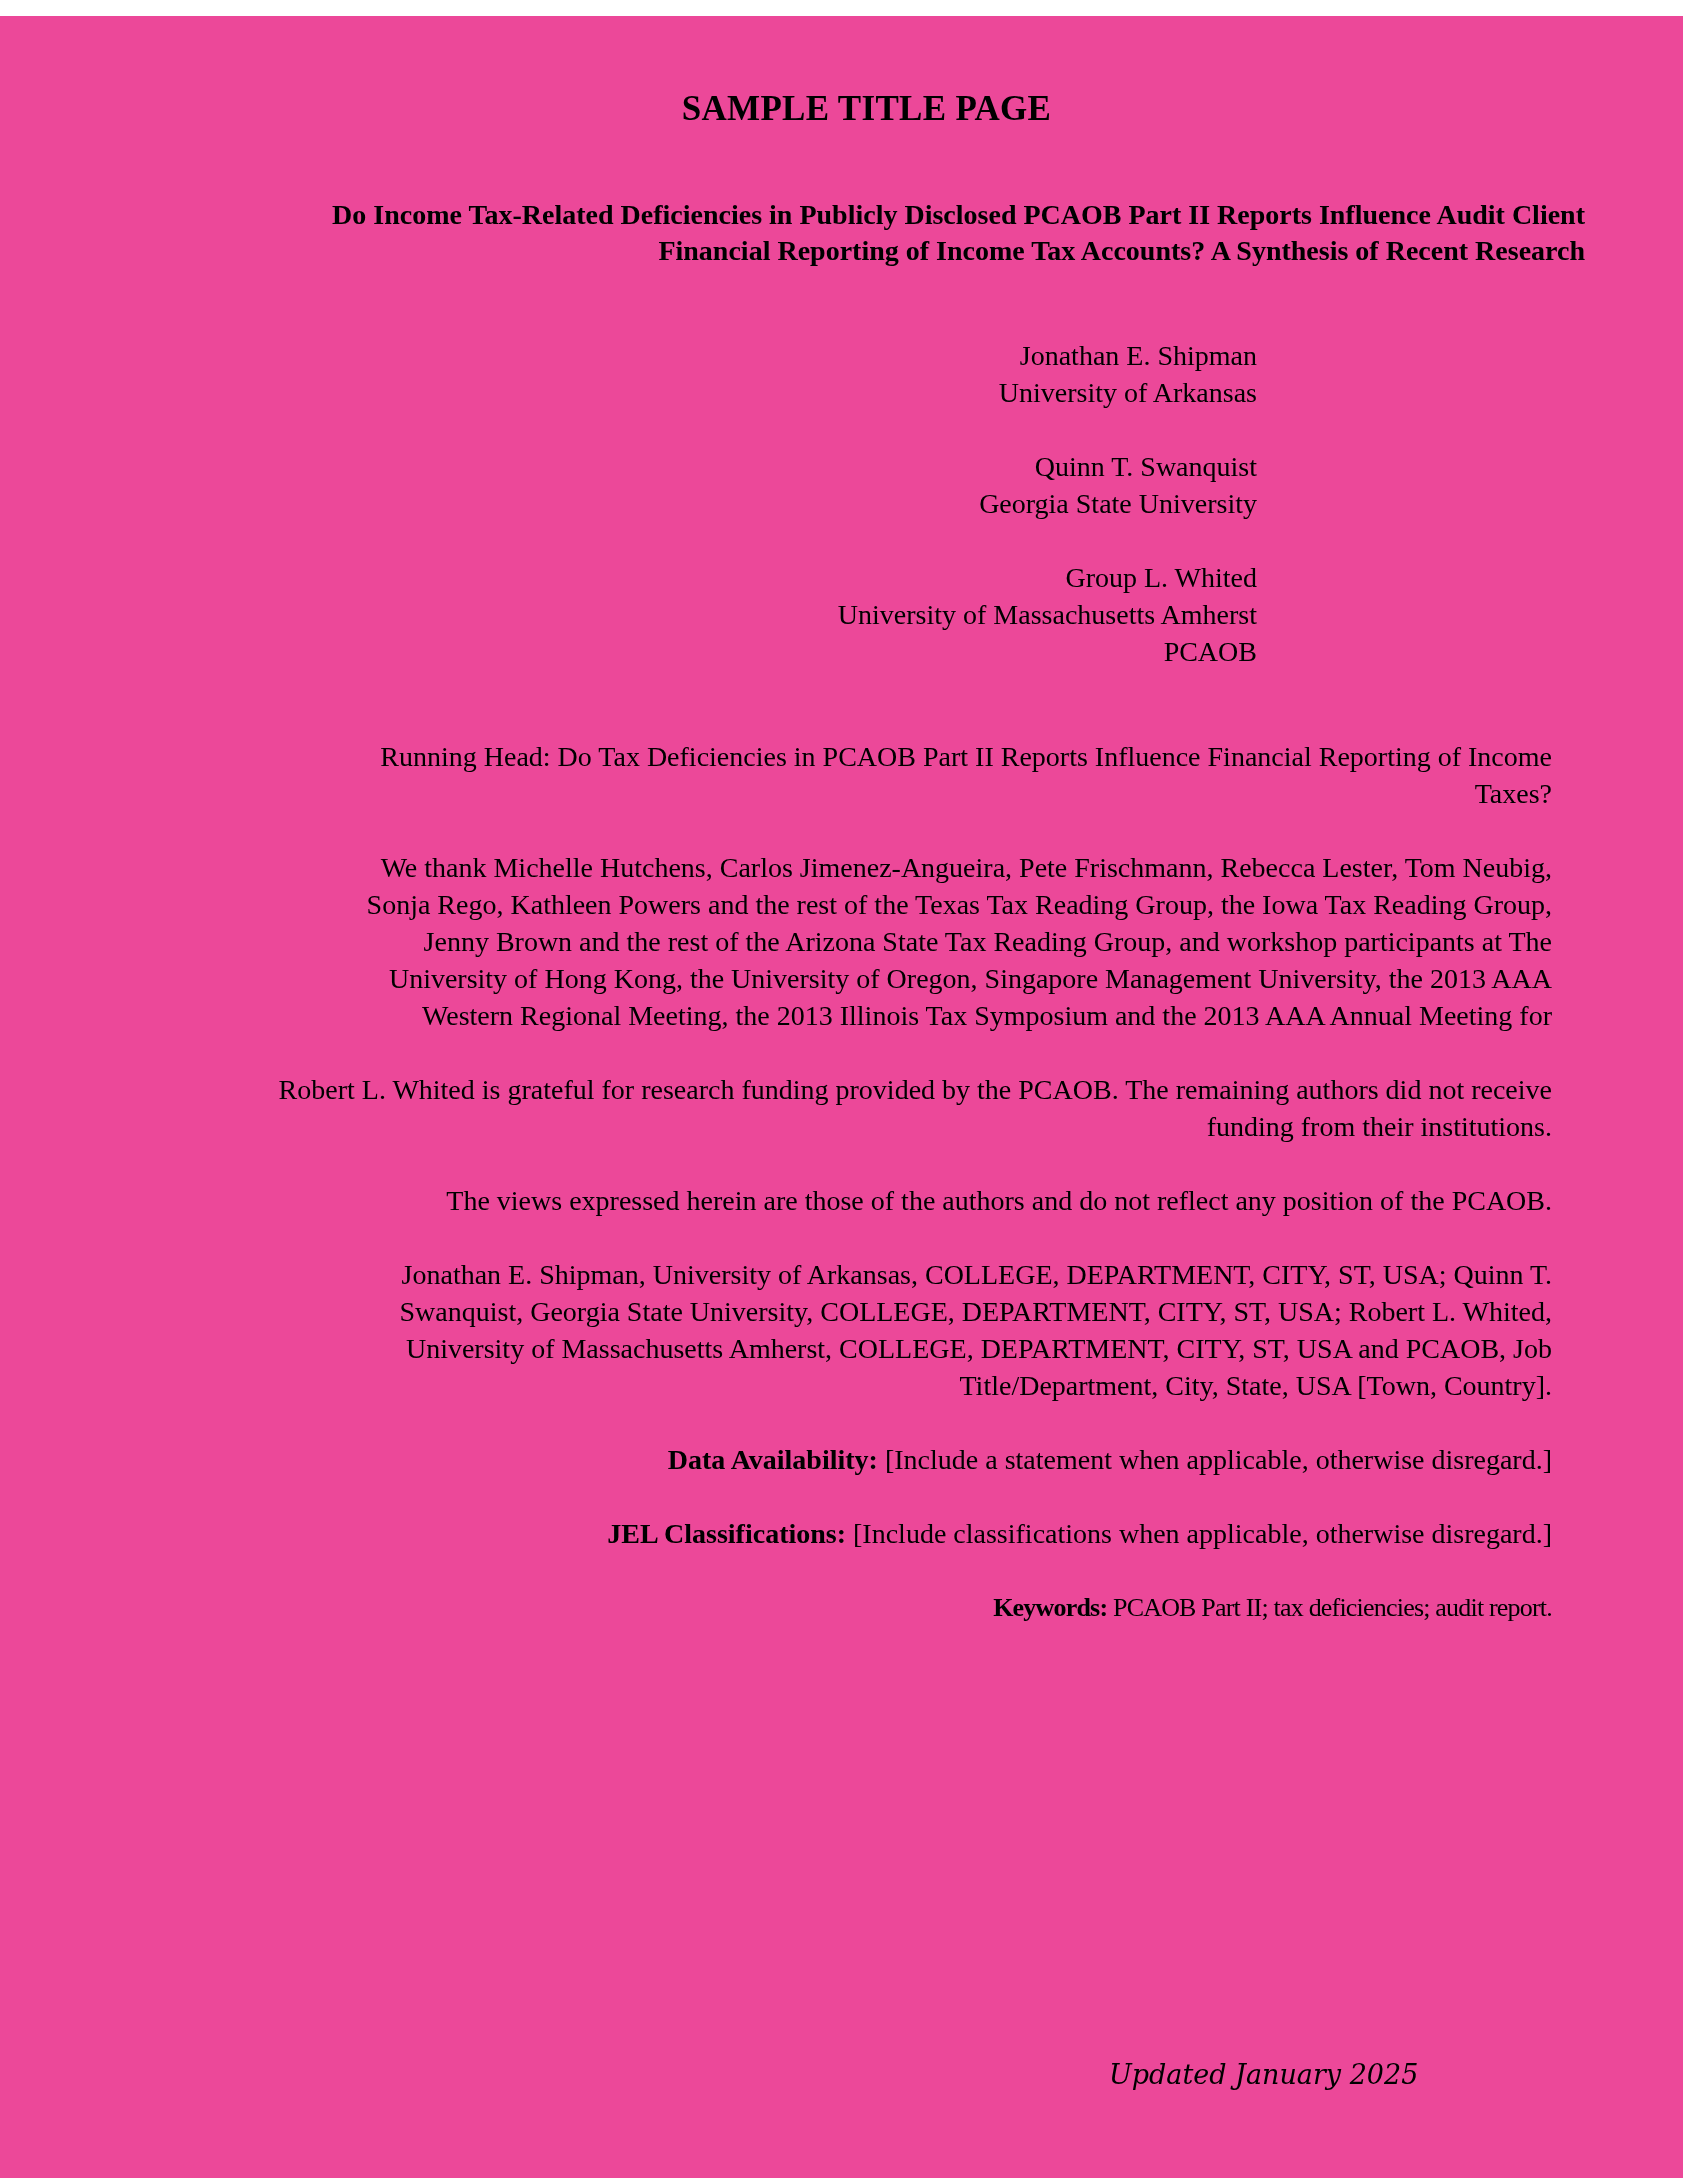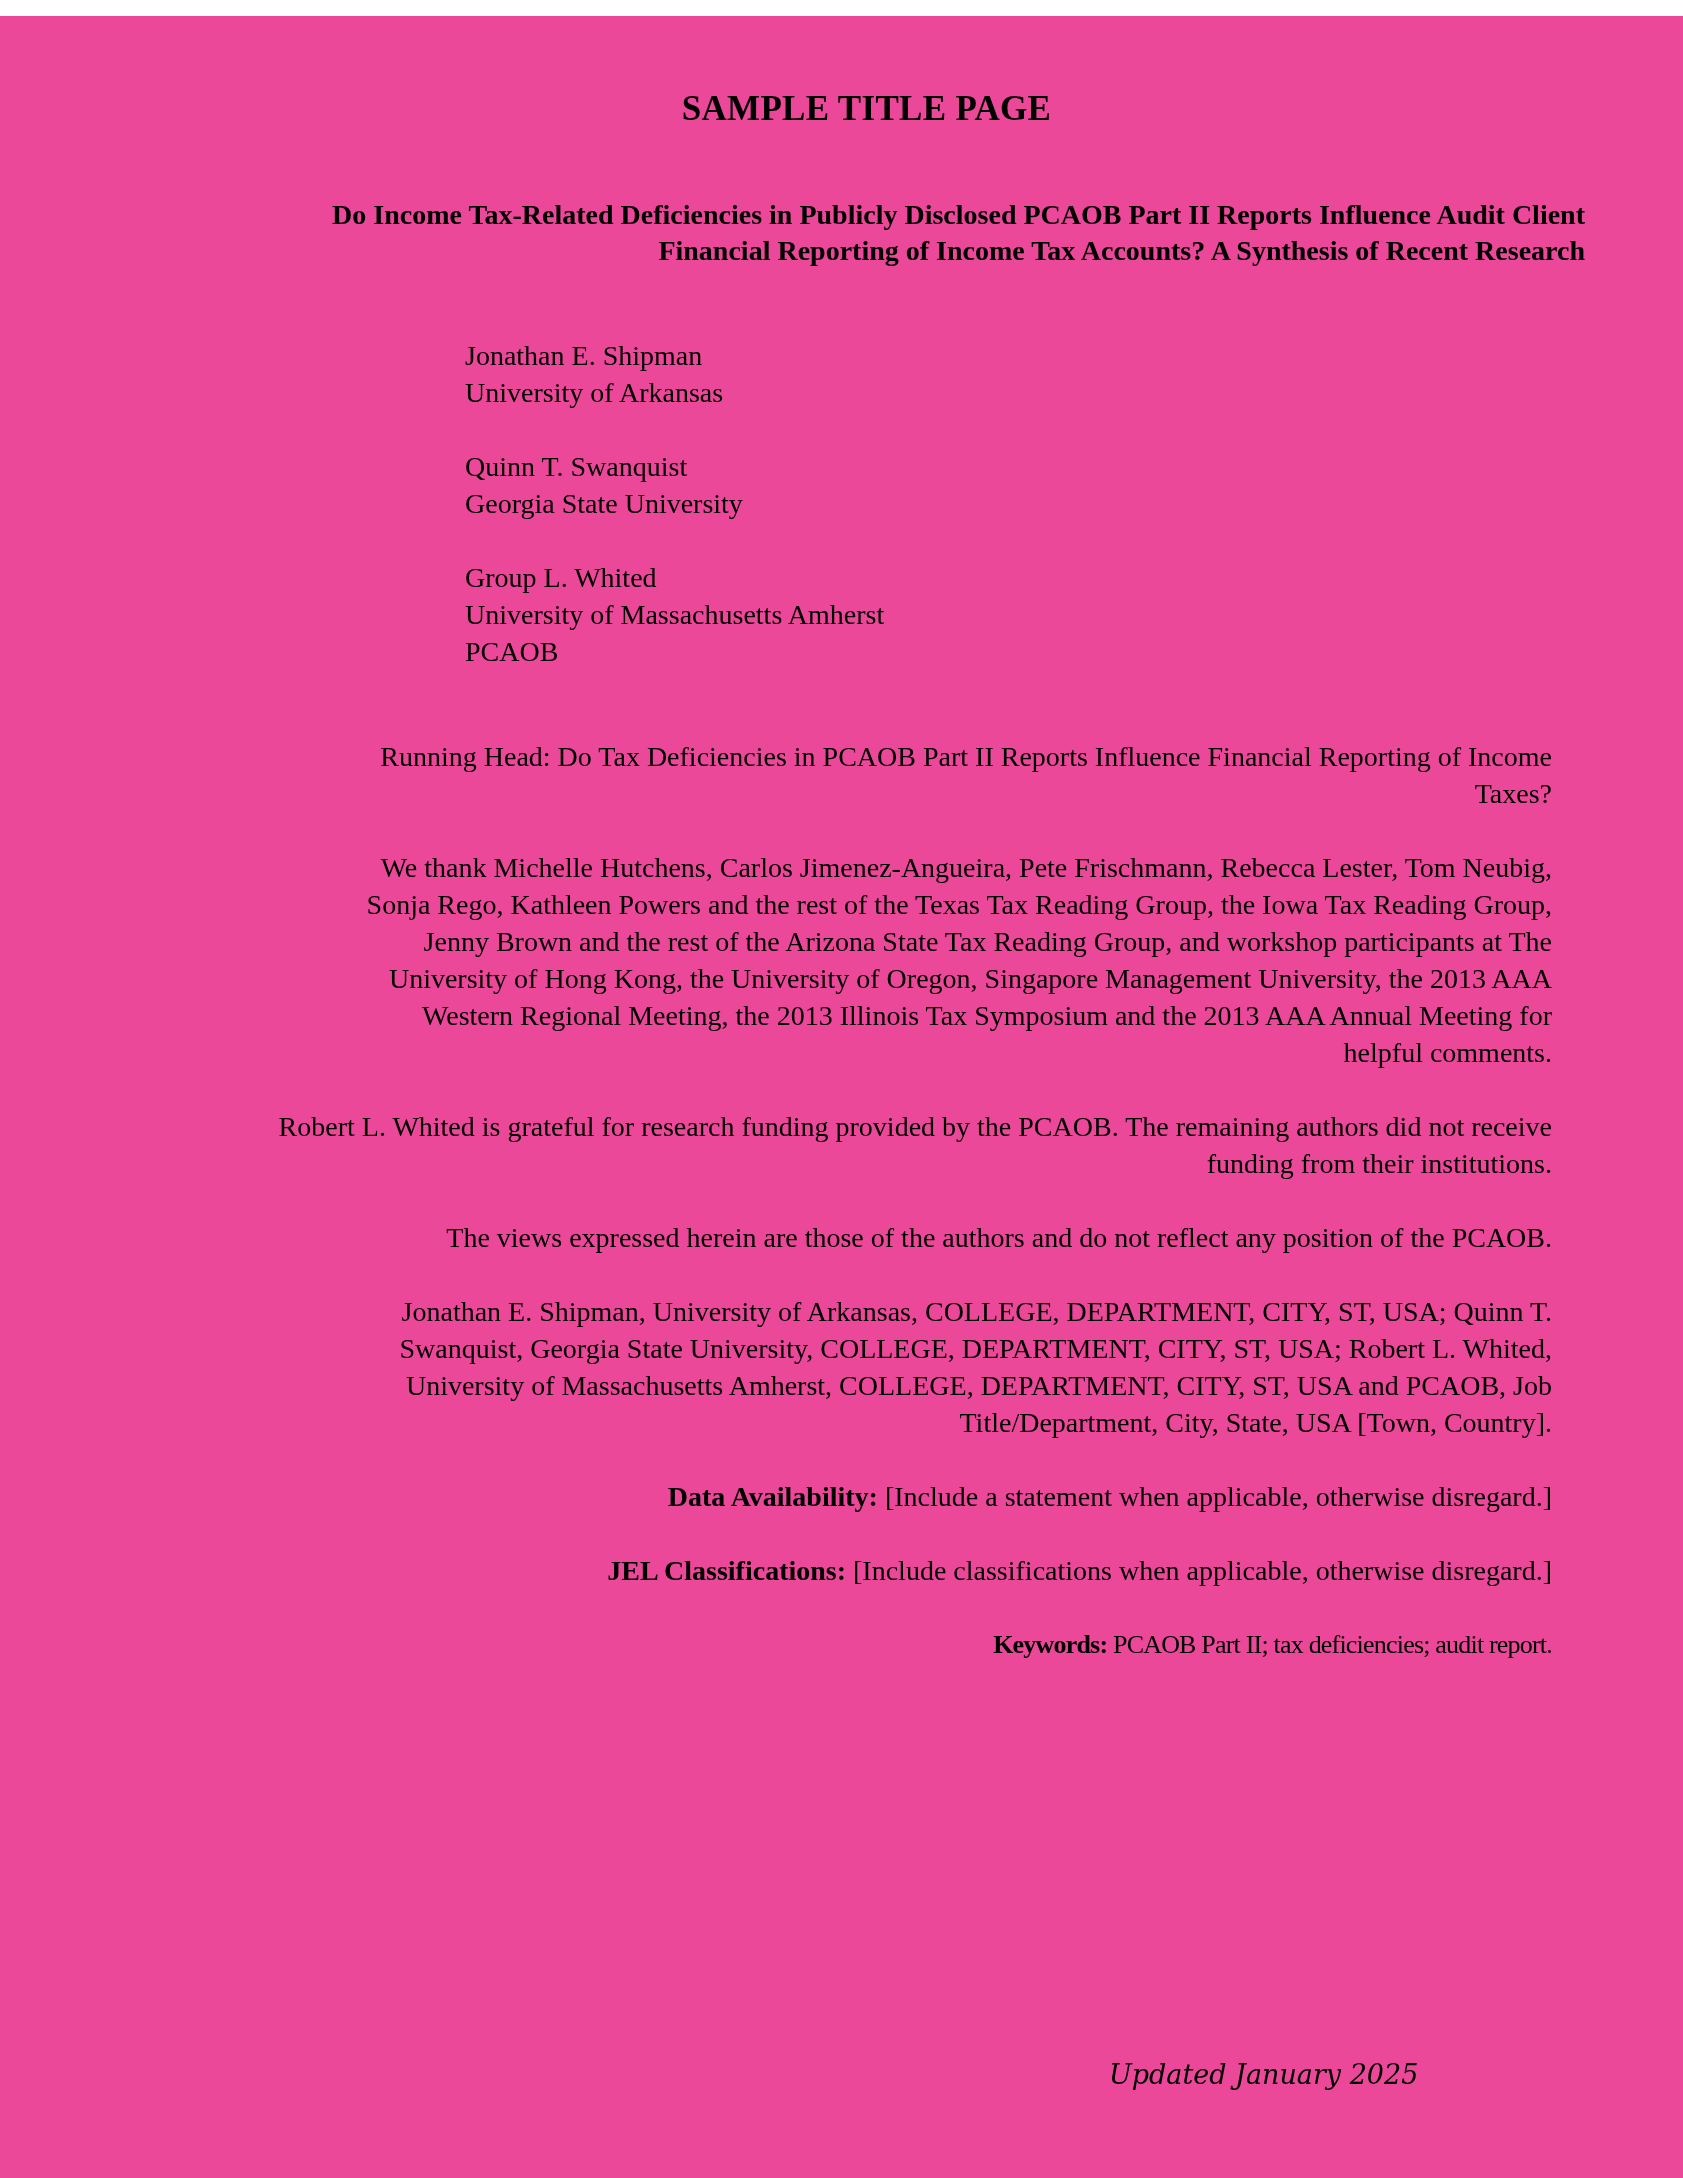--- a/index.html
+++ b/index.html
@@ -43,21 +43,21 @@
       font-weight: bold;
       font-size: 28px;
       line-height: 36px;
     }
     .paper-title div { white-space: nowrap; }
 
     .authors {
       left: 465px;
       width: 792px;
       top: 321px;
-      text-align: left;
+      text-align: right;
       font-size: 28px;
       line-height: 37px;
     }
     .author-block { margin-bottom: 37px; }
     .author-block div { white-space: nowrap; }
 
     .body {
       left: 166px;
       width: 1386px;
       top: 722px;
@@ -114,21 +114,20 @@
       <span class="line">Running Head: Do Tax Deficiencies in PCAOB Part II Reports Influence Financial Reporting of Income</span>
       <span class="line">Taxes?</span>
     </div>
 
     <div class="para">
       <span class="line">We thank Michelle Hutchens, Carlos Jimenez-Angueira, Pete Frischmann, Rebecca Lester,  Tom Neubig,</span>
       <span class="line">Sonja Rego, Kathleen Powers and the rest of the Texas Tax Reading Group, the Iowa Tax Reading Group,</span>
       <span class="line">Jenny Brown and the rest of the Arizona State Tax Reading Group, and workshop participants at The</span>
       <span class="line">University of Hong Kong, the University of Oregon, Singapore Management University, the 2013 AAA</span>
       <span class="line">Western Regional Meeting, the 2013 Illinois Tax Symposium and the 2013  AAA  Annual  Meeting  for</span>
-      <span class="line">helpful  comments.</span>
     </div>
 
     <div class="para">
       <span class="line">Robert L. Whited is grateful for research funding provided by the PCAOB. The remaining authors did not receive</span>
       <span class="line">funding from their institutions.</span>
     </div>
 
     <div class="para">
       <span class="line">The views expressed herein are those of the authors and do not reflect any position of the PCAOB.</span>
     </div>

